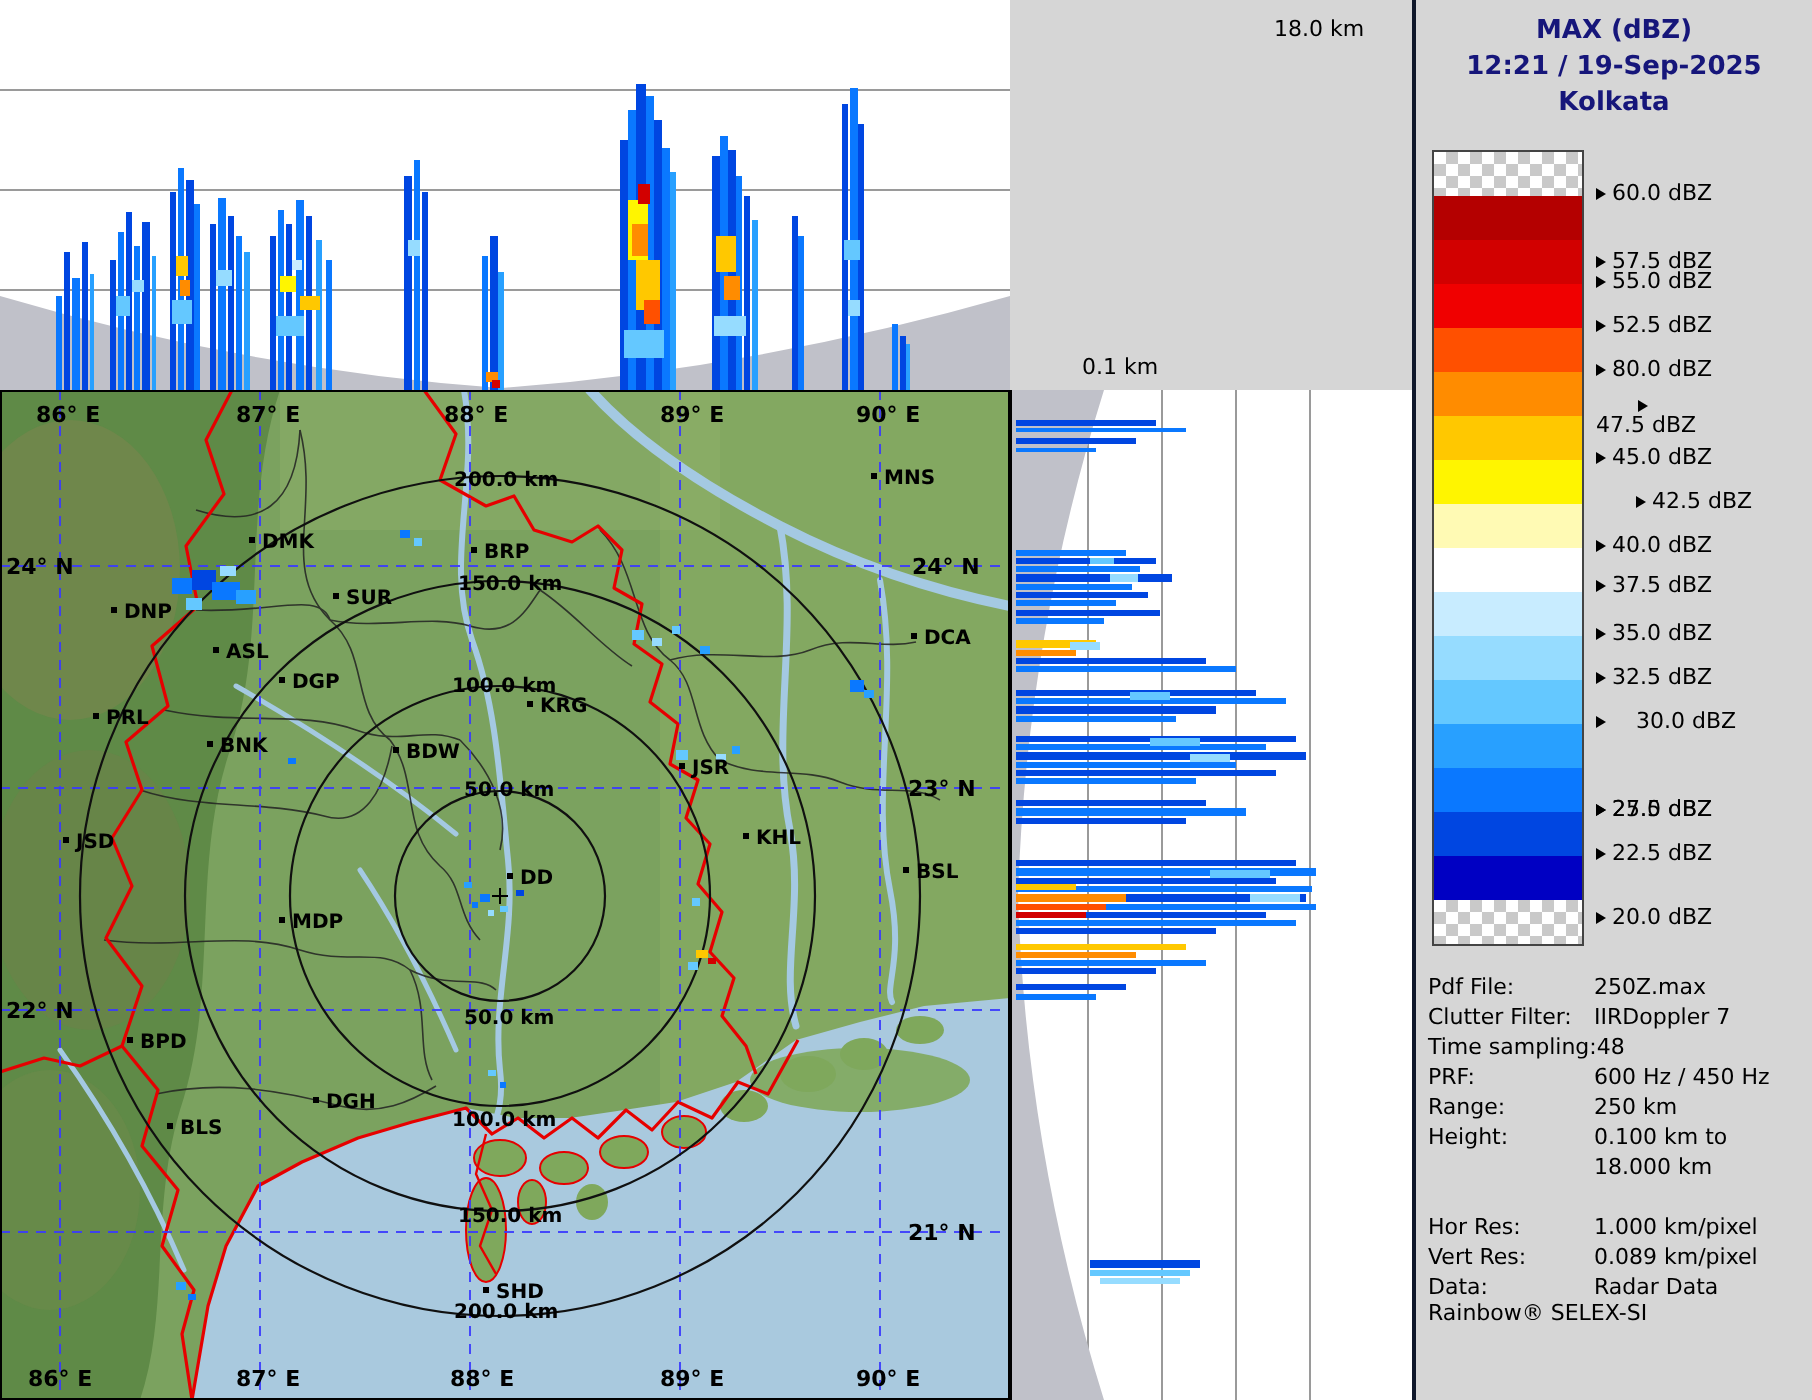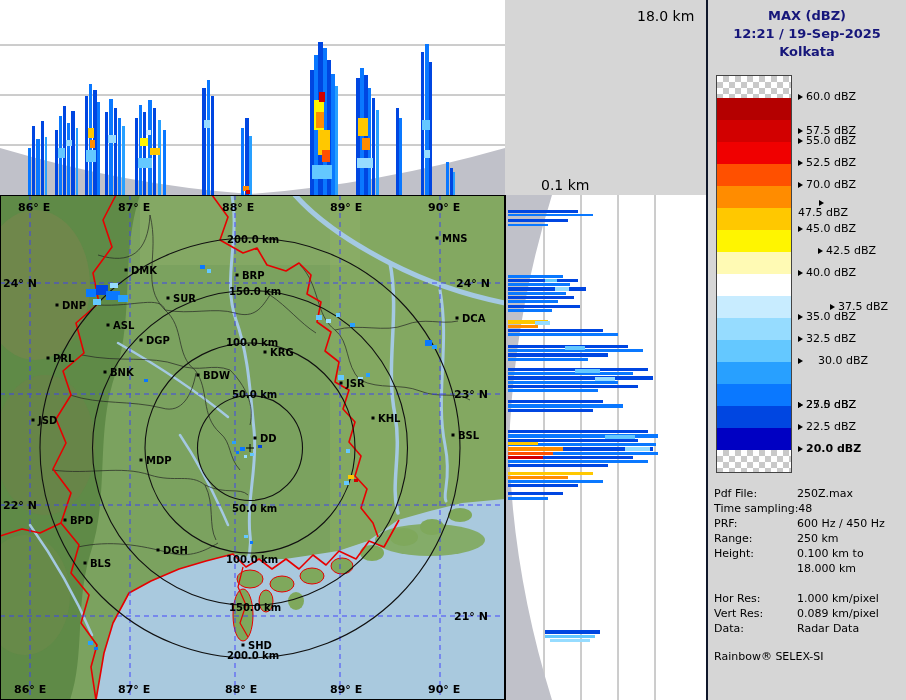--- a/index.html
+++ b/index.html
@@ -6,21 +6,21 @@
   html,body{background:#fff}
   body{font-family:"DejaVu Sans","Liberation Sans",sans-serif;color:#000}
   #app{position:relative;width:906px;height:700px;overflow:hidden;background:#fff}
   .panel{position:absolute}
   #top-strip{left:0;top:0;width:505px;height:195px;background:#fff}
   #corner{left:505px;top:0;width:201px;height:195px;background:#d6d6d6}
   #map-panel{left:0;top:195px;width:505px;height:505px;background:#7ba25f}
   #right-strip{left:505px;top:195px;width:201px;height:505px;background:#fff}
   #legend{left:706px;top:0;width:200px;height:700px;background:#d6d6d6;border-left:2px solid #0f172a}
   svg{display:block}
-  .hlabel{position:absolute;font-size:14px;color:#000;white-space:nowrap}
+  .hlabel{position:absolute;font-size:11px;color:#000;white-space:nowrap}
   .ltitle{position:absolute;left:0;width:100%;text-align:center;font-size:13px;font-weight:bold;color:#16167a;white-space:nowrap}
   #colorbar{position:absolute;left:8px;top:75px;width:76px;border:1px solid #444;background:#fff}
   .cell{width:74px;height:22px}
   .checker{background-image:conic-gradient(#c9c9c9 0 25%,#ffffff 0 50%,#c9c9c9 0 75%,#ffffff 0);background-size:12px 12px}
   #legend-labels{position:absolute;left:90px;top:0;width:108px;height:480px}
   .llabel{position:absolute;left:0;display:flex;align-items:center;height:13px;font-size:11px;white-space:nowrap}
   .tri{display:inline-block;width:0;height:0;border-top:3.5px solid transparent;border-bottom:3.5px solid transparent;border-left:5px solid #000;margin-right:3px}
   #info{position:absolute;left:6px;top:486px;width:192px;font-size:11px;line-height:15px}
   .irow{height:15px;white-space:nowrap}
   .ilab{display:inline-block;min-width:83px}
@@ -430,39 +430,39 @@
         <div class="llabel" style="top: 134px;">
           <span class="tri"></span>
           <span>55.0 dBZ</span>
         </div>
         <div class="llabel" style="top: 156px;">
           <span class="tri"></span>
           <span>52.5 dBZ</span>
         </div>
         <div class="llabel" style="top: 178px;">
           <span class="tri"></span>
-          <span>70.0 dBZ</span>
+          <span>80.0 dBZ</span>
         </div>
         <div class="llabel" style="top: 200px; flex-direction: column;">
           <span class="tri"></span>
           <span>47.5 dBZ</span>
         </div>
         <div class="llabel" style="top: 222px;">
           <span class="tri"></span>
           <span>45.0 dBZ</span>
         </div>
         <div class="llabel" style="top: 244px; margin-left: 20px;">
           <span class="tri"></span>
           <span>42.5 dBZ</span>
         </div>
         <div class="llabel" style="top: 266px;">
           <span class="tri"></span>
           <span>40.0 dBZ</span>
         </div>
-        <div class="llabel" style="top: 300px; margin-left: 32px;">
+        <div class="llabel" style="top: 286px;">
           <span class="tri"></span>
           <span>37.5 dBZ</span>
         </div>
         <div class="llabel" style="top: 310px;">
           <span class="tri"></span>
           <span>35.0 dBZ</span>
         </div>
         <div class="llabel" style="top: 332px;">
           <span class="tri"></span>
           <span>32.5 dBZ</span>
@@ -476,27 +476,28 @@
           <span>27.5 dBZ</span>
         </div>
         <div class="llabel" style="top: 398px;">
           <span class="tri"></span>
           <span>25.0 dBZ</span>
         </div>
         <div class="llabel" style="top: 420px;">
           <span class="tri"></span>
           <span>22.5 dBZ</span>
         </div>
-        <div class="llabel" style="top: 442px; font-weight: bold;">
+        <div class="llabel" style="top: 452px;">
           <span class="tri"></span>
           <span>20.0 dBZ</span>
         </div>
       </div>
     <div id="info">
         <div class="irow"><span class="ilab">Pdf File:</span><span class="ival">250Z.max</span></div>
+        <div class="irow"><span class="ilab">Clutter Filter:</span><span class="ival">IIRDoppler 7</span></div>
         <div class="irow"><span class="ilab">Time sampling:48</span><span class="ival"></span></div>
         <div class="irow"><span class="ilab">PRF:</span><span class="ival">600 Hz / 450 Hz</span></div>
         <div class="irow"><span class="ilab">Range:</span><span class="ival">250 km</span></div>
         <div class="irow"><span class="ilab">Height:</span><span class="ival">0.100 km to</span></div>
         <div class="irow"><span class="ilab"></span><span class="ival">18.000 km</span></div>
         <div class="irow"><span class="ilab"></span><span class="ival"></span></div>
         <div class="irow"><span class="ilab">Hor Res:</span><span class="ival">1.000 km/pixel</span></div>
         <div class="irow"><span class="ilab">Vert Res:</span><span class="ival">0.089 km/pixel</span></div>
         <div class="irow"><span class="ilab">Data:</span><span class="ival">Radar Data</span></div>
       </div>

